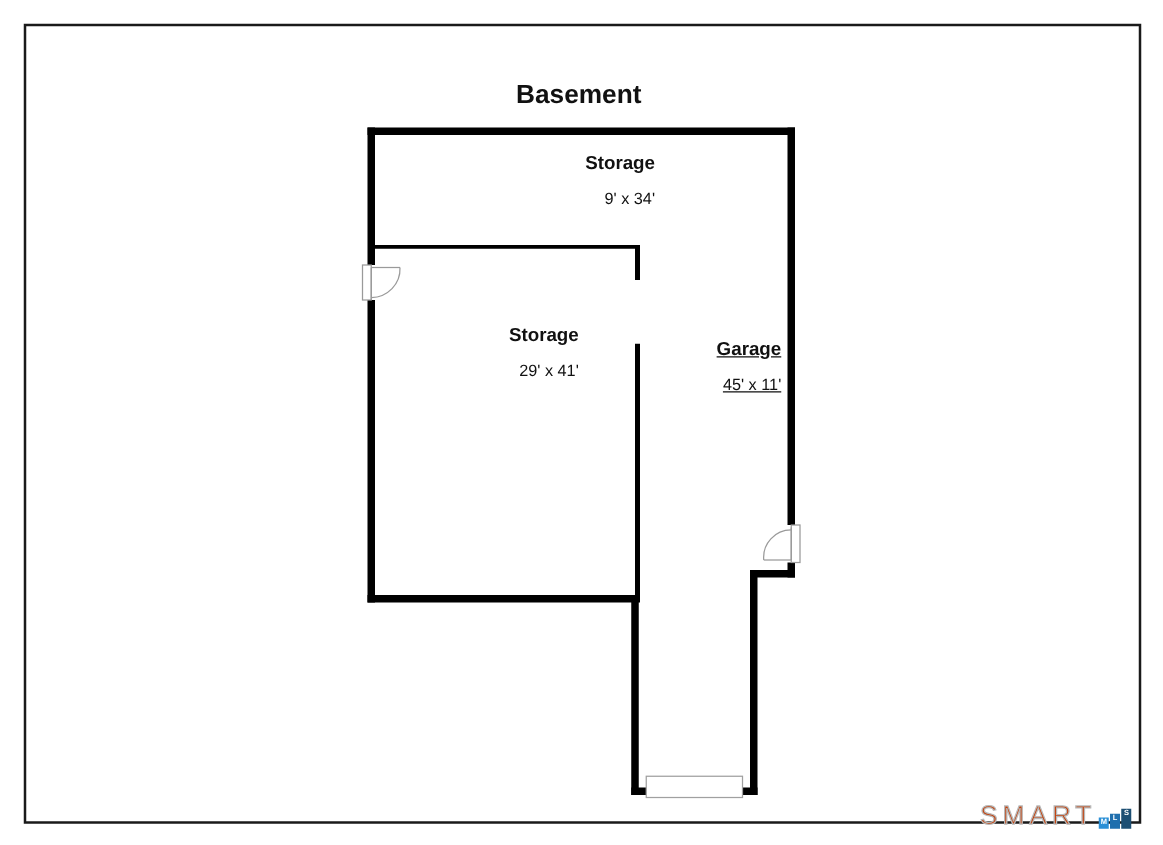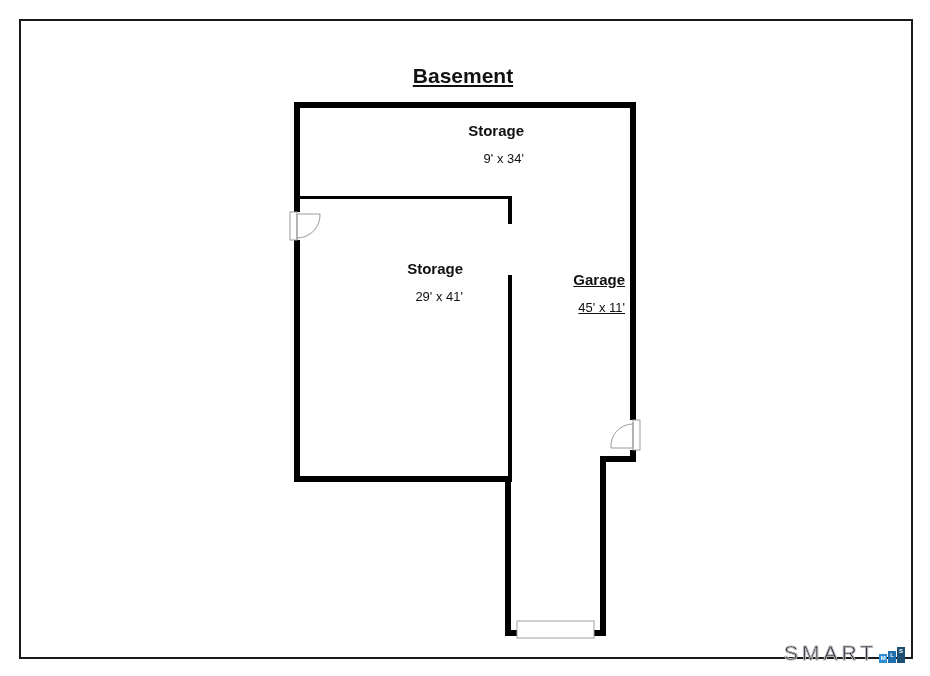--- a/index.html
+++ b/index.html
@@ -1,25 +1,25 @@
 <!DOCTYPE html>
 <html><head>
   <meta charset="utf-8">
   <style>
     html, body { margin: 0; padding: 0; background: #ffffff; }
     body { width: 930px; height: 676px; position: relative; overflow: hidden; font-family: "Liberation Sans", sans-serif; }
     .frame { position: absolute; left: 19px; top: 19px; width: 890px; height: 636px; border: 2px solid #1a1a1a; box-sizing: content-box; }
     .plan { position: absolute; left: 0; top: 0; }
     .title { position: absolute; left: 0; width: 930px; top: 64px; text-align: center; font-weight: bold; font-size: 21px; color: #111; padding-left: 0; }
-    .title span { position: relative; left: -2px; text-decoration: underline; }
+    .title span { position: relative; left: -2px; }
     .room-label { position: absolute; text-align: right; color: #111; line-height: 1; }
     .room-label .name { font-weight: bold; font-size: 15px; display: block; }
     .room-label .dims { font-size: 13px; display: block; margin-top: 14px; }
     .logo { position: absolute; left: 784px; top: 642px; display: flex; align-items: flex-end; }
-    .logo-text { font-size: 21px; letter-spacing: 4px; color: #0f172a; -webkit-text-stroke: 1px #b8b8b8; font-family: "Liberation Sans", sans-serif; line-height: 1; }
+    .logo-text { font-size: 21px; letter-spacing: 4px; color: #c2410c; -webkit-text-stroke: 1px #b8b8b8; font-family: "Liberation Sans", sans-serif; line-height: 1; }
     .logo-blocks { display: flex; align-items: flex-end; margin-left: 2px; gap: 1px; }
     .blk { width: 8px; color: #fff; font-size: 6px; font-weight: bold; text-align: center; line-height: 8px; }
   </style>
 </head>
 <body>
 
 <div class="frame"></div>
 
 <div class="title"><span>Basement</span></div>
 

